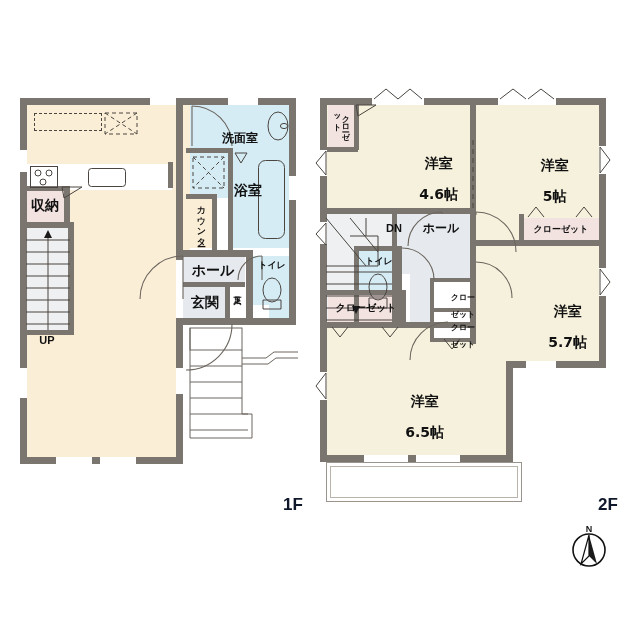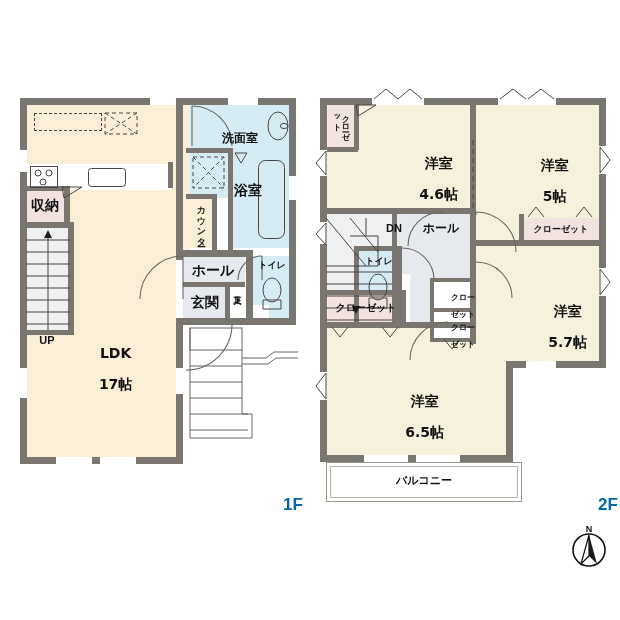--- a/index.html
+++ b/index.html
@@ -5,21 +5,21 @@
 <style>
   html,body{margin:0;padding:0;background:#ffffff;}
   body{
     width:620px;height:620px;
     font-family:"DejaVu Sans","Liberation Sans",sans-serif;
     color:#111;overflow:hidden;
   }
   #stage{position:relative;width:620px;height:620px;background:#fff;}
   .plan{position:absolute;}
   .floor-tag{
-    position:absolute;font-size:17px;font-weight:700;color:#0369a1;
+    position:absolute;font-size:17px;font-weight:700;color:#0f172a;
     letter-spacing:0px;font-family:"Liberation Sans",sans-serif;
   }
   
   .wall{position:absolute;background:#7a756e;}
   .room{position:absolute;box-sizing:border-box;}
   .fill-ldk{background:#fbeed6;}
   .fill-room{background:#f6f1dc;}
   .fill-wet{background:#d5ecf5;}
   .fill-hall{background:#e6eaee;}
   .fill-closet{background:#f2e2e0;}
@@ -198,24 +198,20 @@
       <line x1="0" y1="36" x2="44" y2="36" class="ink"></line>
       <line x1="0" y1="48" x2="44" y2="48" class="ink"></line>
       <line x1="0" y1="60" x2="44" y2="60" class="ink"></line>
       <line x1="0" y1="72" x2="44" y2="72" class="ink"></line>
       <line x1="0" y1="84" x2="44" y2="84" class="ink"></line>
       <line x1="0" y1="96" x2="44" y2="96" class="ink"></line>
       <line x1="22" y1="8" x2="22" y2="102" class="ink"></line>
       <path d="M22,2 L18,10 L26,10 Z" class="blk"></path>
     </svg>
 
-    <div class="label lbl-big" style="left:56px;top:330px;width:90px;">
-      <span>LDK</span><br>
-      <span>17帖</span>
-    </div>
     <div class="label lbl-sm" style="left:26px;top:198px;width:38px;">収納</div>
     <div class="label lbl-mid" style="left:200px;top:132px;width:80px;">洗面室</div>
     <div class="label lbl-sm" style="left:234px;top:182px;width:28px;line-height:1.15;"><span>浴室</span></div>
     <div class="lbl-vert" style="left:196px;top:200px;height:46px;">カウンター</div>
     <div class="label lbl-sm" style="left:184px;top:263px;width:58px;">ホール</div>
     <div class="label lbl-sm" style="left:184px;top:295px;width:42px;">玄関</div>
     <div class="lbl-vert" style="left:232px;top:290px;height:30px;font-size:8px;">下足入</div>
     <div class="label lbl-sm" style="left:253px;top:260px;width:38px;font-size:9px;">トイレ</div>
     <div class="label" style="left:30px;top:334px;width:34px;font-size:11px;font-weight:700;font-family:'Liberation Sans',sans-serif;">UP</div>
 
@@ -410,21 +406,20 @@
     <div class="label lbl-sm" style="left:213px;top:224px;width:76px;font-size:9px;">クローゼット</div>
     <div class="label lbl-sm" style="left:18px;top:302px;width:76px;font-size:10px;">クローゼット</div>
     <div class="label lbl-xs" style="left:124px;top:286px;width:38px;">
       <span>クロー</span><br>
       <span>ゼット</span>
     </div>
     <div class="label lbl-xs" style="left:124px;top:316px;width:38px;">
       <span>クロー</span><br>
       <span>ゼット</span>
     </div>
-    <div class="label lbl-sm" style="left:16px;top:475px;width:196px;font-size:11px;">バルコニー</div>
 
     <div class="floor-tag" style="left:268px;top:495px;margin-left:20px;">2F</div>
 
     <svg style="left:256px;top:520px;" width="46" height="50">
       <circle cx="23" cy="30" r="16" fill="none" stroke="#111" stroke-width="1.6"></circle>
       <path d="M23,15 L31,44 L23,36 Z" class="blk"></path>
       <path d="M23,15 L15,44 L23,36 Z" fill="#ffffff" stroke="#111" stroke-width="1.2"></path>
       <text x="23" y="12" text-anchor="middle" class="compass-n" fill="#111">N</text>
     </svg>
   </div>

